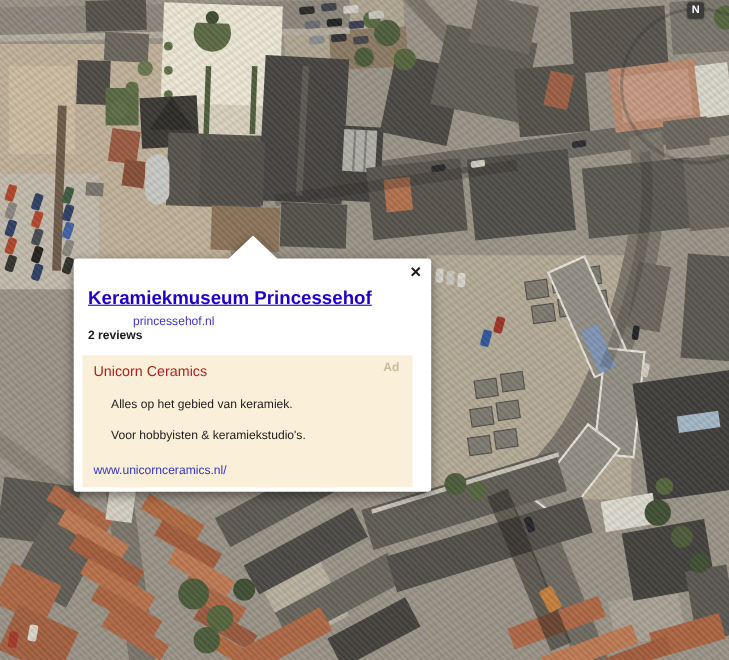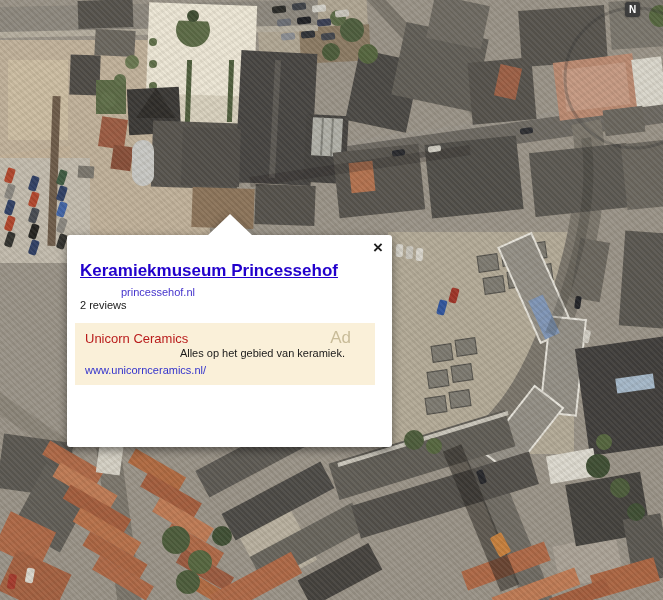--- a/index.html
+++ b/index.html
@@ -41,28 +41,28 @@
     position:absolute;top:5px;right:9px;border:0;background:none;padding:0;
     font-size:17px;font-weight:bold;line-height:16px;color:#1c1c1c;cursor:pointer;
     font-family:"Liberation Sans",sans-serif;
   }
   .iw-title{
     display:inline-block;font-size:17px;font-weight:bold;color:#2200CC;
     text-decoration:underline;cursor:pointer;margin:0 0 6px 0;
   }
   .iw-line{font-size:11px;line-height:11.5px;color:#1a1a1a;margin:0;}
   .iw-site{color:#4433CC;cursor:pointer;text-decoration:none;padding-left:41px;}
-  .iw-reviews{margin-top:1px;}
+  .iw-reviews{margin-top:1px;font-weight:bold;}
   .ad{
     position:relative;margin:12px 0 0 -5px;width:300px;min-height:51px;
     background:#FAF0D9;padding:6px 30px 7px 10px;
   }
-  .ad-label{position:absolute;top:5px;right:24px;font-size:17px;color:#C9BC99;}
+  .ad-label{position:absolute;top:5px;right:12px;font-size:11px;color:#C9BC99;font-weight:bold;}
   .ad-title{display:inline-block;font-size:13px;line-height:14px;color:#b91c1c;text-decoration:none;cursor:pointer;margin:0 0 2px 0;}
-  .ad-line{font-size:11px;line-height:11.5px;color:#1a1a1a;margin:0;text-align:right;}
+  .ad-line{font-size:11px;line-height:11.5px;color:#1a1a1a;margin:16px;}
   .ad-url{display:inline-block;font-size:11px;line-height:12px;color:#3333CC;text-decoration:none;cursor:pointer;text-align:right;}
 </style>
 </head>
 <body>
 
 <div class="stage">
 
   <div class="map">
     <svg width="663" height="600" viewBox="0 0 663 600">
 
@@ -297,18 +297,19 @@
       <button class="iw-close">×</button>
 
       <a class="iw-title">Keramiekmuseum Princessehof</a>
       <div class="iw-line"><a class="iw-site">princessehof.nl</a></div>
       <div class="iw-line iw-reviews">2 reviews</div>
 
       <div class="ad">
         <span class="ad-label">Ad</span>
         <a class="ad-title">Unicorn Ceramics</a>
         <div class="ad-line">Alles op het gebied van keramiek.</div>
+        <div class="ad-line">Voor hobbyisten &amp; keramiekstudio's.</div>
         <a class="ad-url">www.unicornceramics.nl/</a>
       </div>
     </div>
   </div>
 
 </div>
 
 </body></html>

